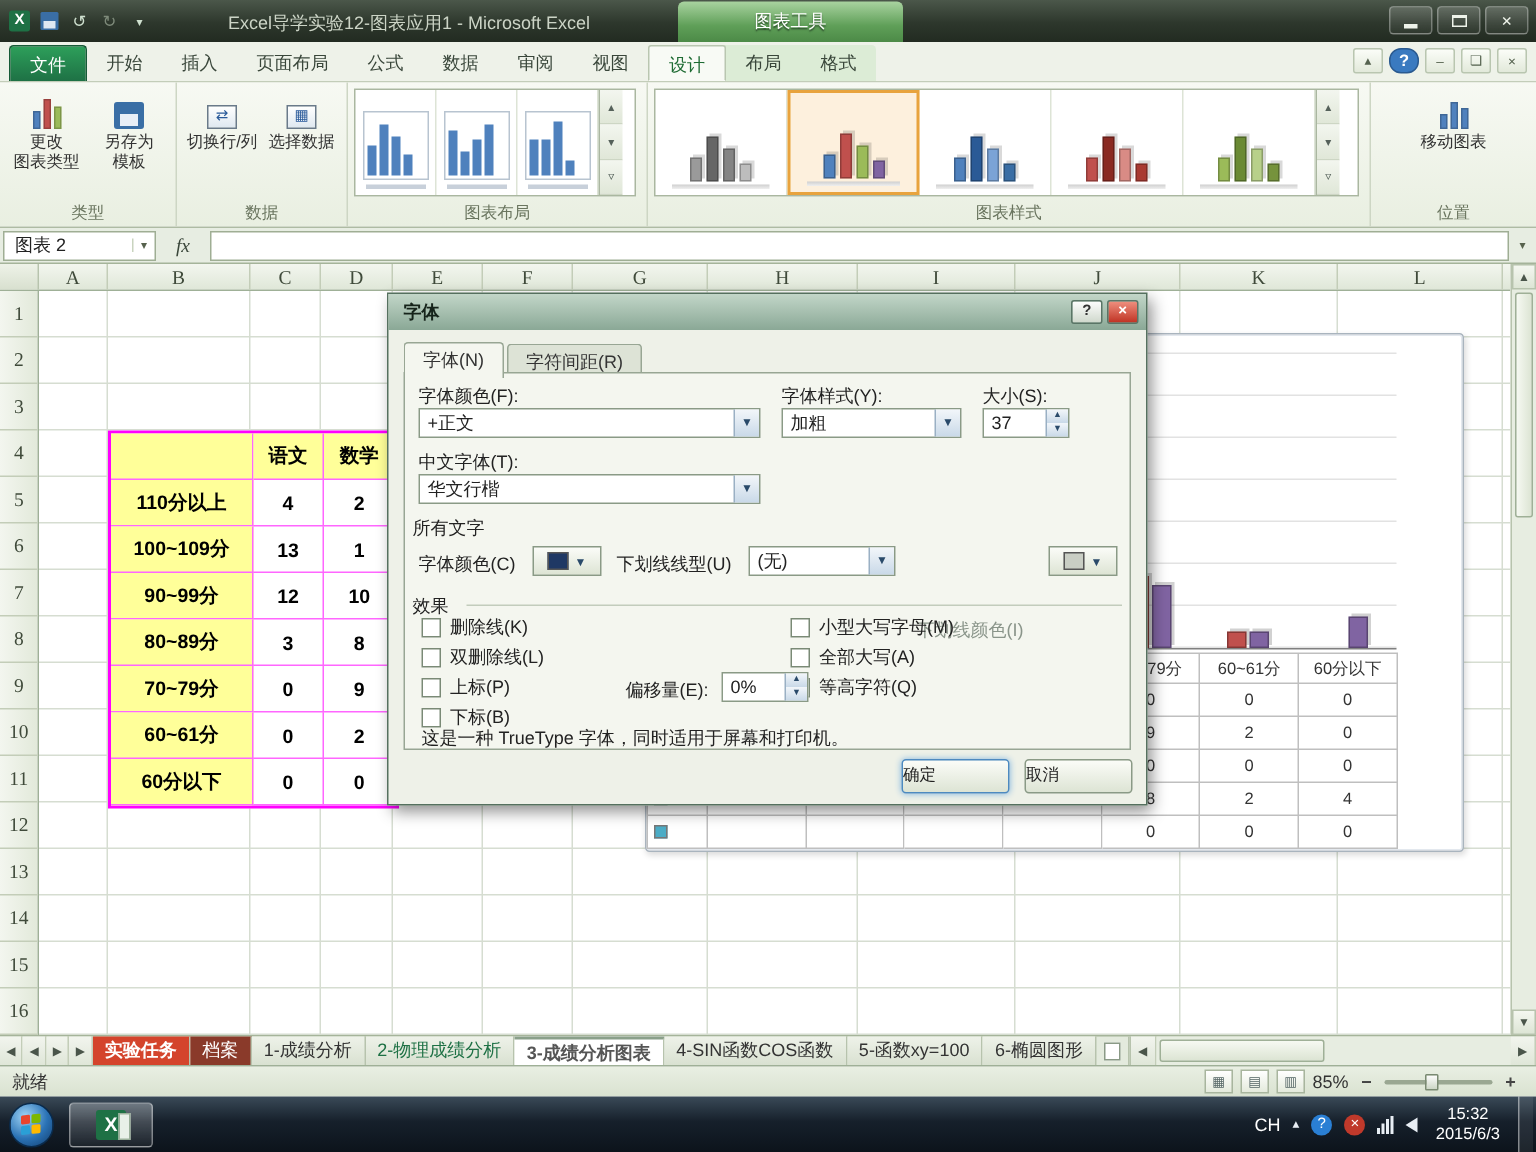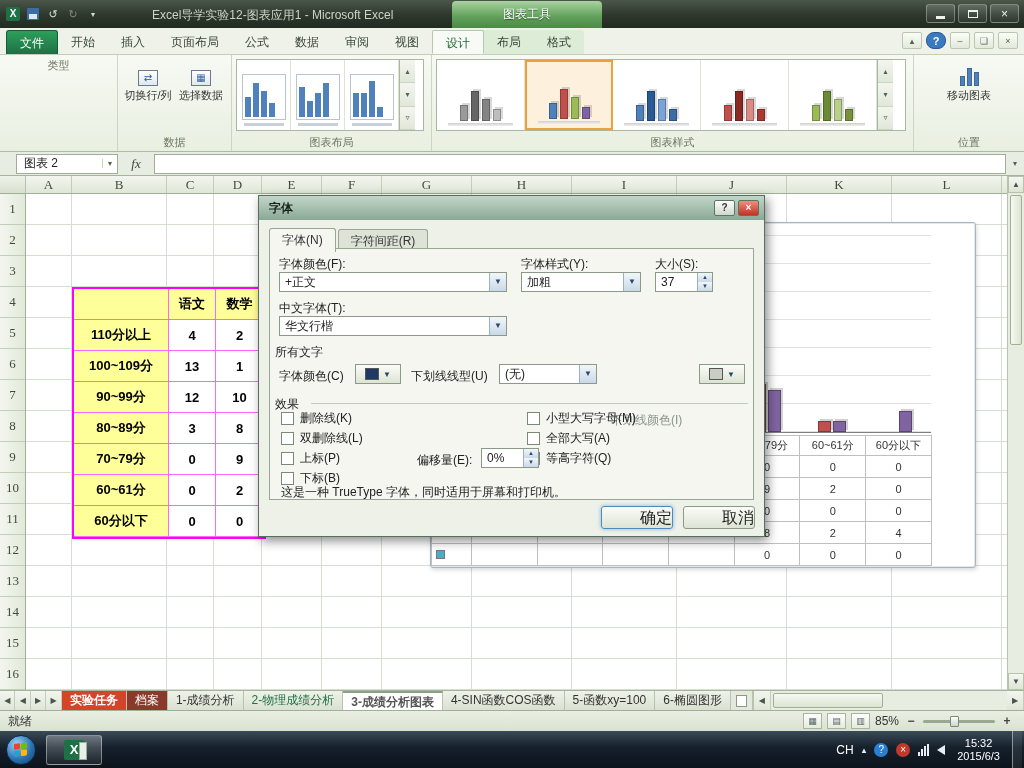--- a/index.html
+++ b/index.html
@@ -51,21 +51,21 @@
 .mini3d i{display:block;width:8px;border:1px solid rgba(0,0,0,.25);box-shadow:2px -2px 0 rgba(0,0,0,.15);}
 .floorline{width:80%;height:3px;background:linear-gradient(#cfcfcf,#efefef);margin-top:2px;}
 .sketch{width:44px;height:46px;border:1px solid #b8c4d0;display:flex;align-items:flex-end;gap:2px;padding:2px;}
 .sketch i{display:block;width:6px;background:#4f81bd;}
 .cap{width:40px;height:3px;background:#c8d0da;margin-top:3px;}
 .gal-arrows{width:16px;display:flex;flex-direction:column;border-left:1px solid #aab7a0;}
 .gal-arrows div{flex:1;font-size:8px;text-align:center;background:linear-gradient(#f3f6ef,#e0e7d8);border-bottom:1px solid #cdd6c4;color:#55615a;display:flex;align-items:center;justify-content:center;}
 
 
 .fbar{position:absolute;left:0;top:152px;width:1024px;height:24px;background:#e7ede2;border-bottom:1px solid #a5b49a;display:flex;align-items:center;}
-.namebox{width:102px;height:20px;background:#fff;border:1px solid #9fae94;margin-left:16px;display:flex;align-items:center;padding-left:7px;}
+.namebox{width:102px;height:20px;background:#fff;border:1px solid #9fae94;margin-left:2px;display:flex;align-items:center;padding-left:7px;}
 .namebox .dd{margin-left:auto;width:15px;text-align:center;color:#57624d;border-left:1px solid #c9d4bf;font-size:8px;}
 .fx{width:36px;text-align:center;font-style:italic;font-family:"Liberation Serif",serif;color:#3a463a;font-size:13px;}
 .finput{flex:1;height:20px;background:#fff;border:1px solid #9fae94;}
 .fchev{width:18px;color:#57624d;text-align:center;font-size:8px;}
 
 
 .gridarea{position:absolute;left:0;top:176px;width:1007px;height:514px;background:#fff;overflow:hidden;}
 .colheads{position:absolute;left:0;top:0;height:18px;width:1007px;display:flex;background:linear-gradient(#f3f6ef,#dfe7d8);border-bottom:1px solid #9fb097;}
 .corner{width:26px;border-right:1px solid #b7c3ad;background:linear-gradient(#eef2e8,#d8e0cf);}
 .colh{border-right:1px solid #c3cdb8;text-align:center;line-height:17px;color:#3f4a3a;font-family:"Liberation Serif",serif;font-size:13px;}
@@ -109,21 +109,21 @@
 .colorbtn{position:absolute;width:46px;height:20px;border:1px solid #8a9a86;background:linear-gradient(#fbfcf8,#dde4d4);display:flex;align-items:center;justify-content:center;gap:4px;}
 .colorbtn .chip{width:14px;height:12px;background:#1f3864;border:1px solid #555;}
 .colorbtn .arr{font-size:8px;color:#2a4a6a;}
 .colorbtn.disabled .chip{background:#c9cec4;}
 .grp-rule{position:absolute;height:1px;background:#c2ccbc;}
 .cb-col{position:absolute;display:flex;flex-direction:column;}
 .cb-row{display:flex;align-items:center;height:20px;}
 .cb-box{width:13px;height:13px;background:#fff;border:1px solid #7a8a76;margin-right:6px;}
 .cb-label{font-size:12px;color:#222;}
 .dlg-desc{position:absolute;left:22px;top:288px;font-size:12px;color:#222;}
-.dbtn{position:absolute;width:72px;height:23px;border:1px solid #8a9a86;border-radius:3px;background:linear-gradient(#fbfcf8,#dde4d4);text-align:right;line-height:21px;font-size:16px;color:#222;}
+.dbtn{position:absolute;width:72px;height:23px;border:1px solid #8a9a86;border-radius:3px;background:linear-gradient(#fbfcf8,#dde4d4);text-align:left;line-height:21px;font-size:11px;color:#222;}
 .dbtn.default{border-color:#4d8ac0;box-shadow:0 0 4px #86b7e0;}
 
 
 .vscroll{position:absolute;left:1007px;top:176px;width:17px;height:514px;background:#e7ede1;border-left:1px solid #b7c3ad;display:flex;flex-direction:column;}
 .vs-btn{height:17px;text-align:center;font-size:8px;color:#4a554a;background:linear-gradient(#f4f7f0,#dde5d5);border:1px solid #b7c3ad;line-height:15px;}
 .vs-thumb{margin:2px;height:150px;background:linear-gradient(90deg,#f6f9f2,#dce4d3);border:1px solid #9fb097;border-radius:2px;}
 .vs-fill{flex:1;}
 
 
 .tabbar{position:absolute;left:0;top:690px;width:1024px;height:20px;background:#e3eadd;border-top:1px solid #a5b49a;display:flex;align-items:stretch;}
@@ -220,20 +220,40 @@
   <div class="rib-ctrls">
     <div class="rc-btn">▴</div>
     <div class="rc-btn rc-help">?</div>
     <div class="rc-btn">–</div>
     <div class="rc-btn">❏</div>
     <div class="rc-btn">×</div>
   </div>
 
   <div class="ribbon">
     <div class="rgroup" style="width:118px">
+      <div class="rgroup-content">
+        <div class="bigbtn">
+          <span class="icon24">
+              <span class="mini-bars">
+                <i style="height:12px;background:#4f81bd"></i>
+                <i style="height:20px;background:#c0504d"></i>
+                <i style="height:15px;background:#9bbb59"></i>
+              </span>
+            </span>
+          <span class="bb-label">更改
+图表类型</span>
+        </div>
+        <div class="bigbtn">
+          <span class="icon24">
+              <span class="floppy"></span>
+            </span>
+          <span class="bb-label">另存为
+模板</span>
+        </div>
+      </div>
       <div class="rgroup-label">类型</div>
     </div>
 
     <div class="rgroup" style="width:114px">
       <div class="rgroup-content">
         <div class="bigbtn">
           <span class="icon24">
               <span class="tbl-ic">⇄</span>
             </span>
           <span class="bb-label">切换行/列</span>

